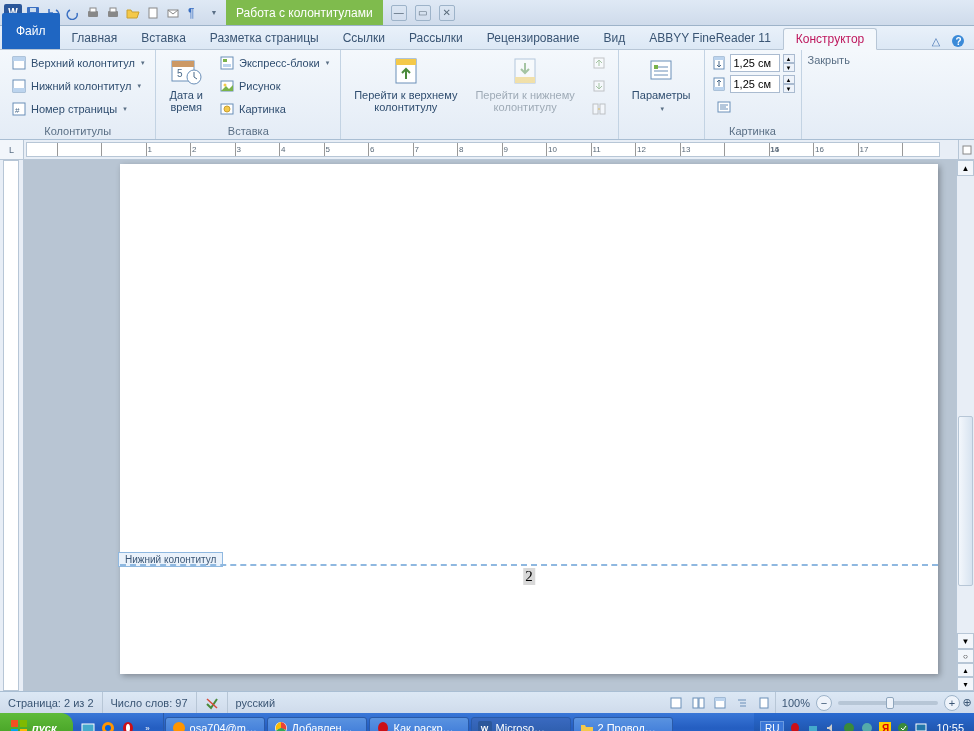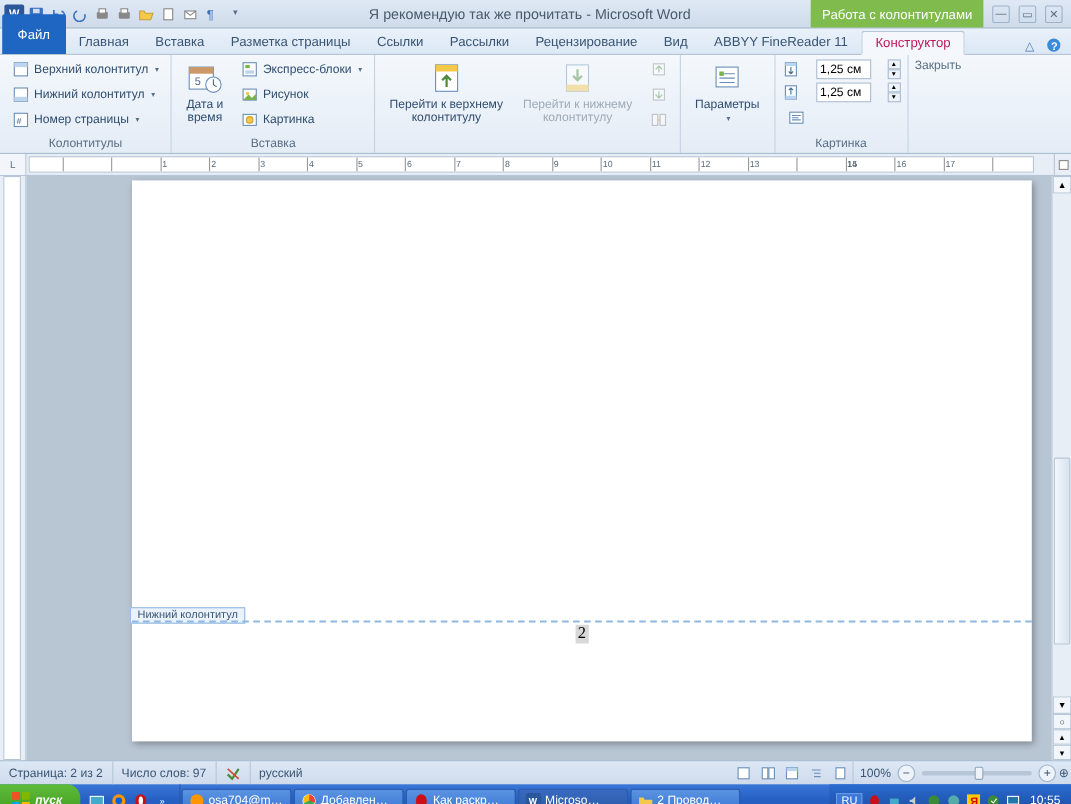--- a/index.html
+++ b/index.html
@@ -29,21 +29,21 @@
 .group-body { display: flex; gap: 4px; flex: 1; align-items: flex-start; }
 .group-label { text-align: center; font-size: 11px; color: #5a6f85; padding: 2px 0; position: relative; }
 .vstack { display: flex; flex-direction: column; gap: 1px; }
 .small-btn { display: flex; align-items: center; gap: 4px; padding: 1px 4px; color: #2f4d6f; cursor: pointer; border: 1px solid transparent; border-radius: 2px; white-space: nowrap; font-size: 11px; height: 22px; }
 .small-icon { width: 16px; height: 16px; display: inline-flex; align-items: center; justify-content: center; flex-shrink: 0; }
 .big-btn { display: flex; flex-direction: column; align-items: center; justify-content: flex-start; padding: 2px 6px; color: #2f4d6f; cursor: pointer; border: 1px solid transparent; border-radius: 3px; text-align: center; min-width: 46px; }
 .big-icon { width: 32px; height: 32px; display:flex; align-items:center; justify-content:center; margin-bottom: 2px; }
 .big-label { font-size: 11px; line-height: 12px; }
 .disabled { color: #9eaab6 !important; }
 .dd { font-size: 7px; margin-left: 2px; color: #5a6f85; }
-.spin { display: flex; align-items: center; gap: 15px; }
+.spin { display: flex; align-items: center; gap: 3px; }
 .spin input { width: 50px; height: 18px; font-size: 11px; border: 1px solid #aabbd0; padding: 0 3px; background: #fff; }
 .spin-btns { display: flex; flex-direction: column; }
 .spin-btns div { width: 12px; height: 9px; border: 1px solid #aabbd0; background: #eef3fa; font-size: 6px; display:flex; align-items:center; justify-content:center; cursor:pointer; }
 
 
 .ruler-row { height: 20px; background: #e8eef6; border-bottom: 1px solid #b7c6d6; display:flex; }
 .ruler-corner { width: 24px; border-right: 1px solid #b7c6d6; display:flex; align-items:center; justify-content:center; font-size:9px; color:#5a6f85; background:#f2f6fb; }
 .hruler { flex:1; position:relative; background:#fff; margin:2px 18px 2px 2px; border:1px solid #b7c6d6; font-size:8px; color:#5a6a7a; overflow:hidden; }
 .hruler .tick { position:absolute; top:0; height:100%; border-left:1px solid #999; }
 .hruler .num { position:absolute; top:2px; }
@@ -140,21 +140,20 @@
       </div>
     <div class="qat-btn">
         <svg width="14" height="14">
           <text x="2" y="11" font-size="12" fill="#3a6fc2">¶</text>
         </svg>
       </div>
     <div class="qat-btn">
         <span class="dd">▼</span>
       </div>
   </div>
-  <div class="doc-title">Я рекомендую так же прочитать - Microsoft Word</div>
   <div class="contextual">Работа с колонтитулами</div>
   <div class="win-controls">
     <div class="win-btn">—</div>
     <div class="win-btn">▭</div>
     <div class="win-btn">✕</div>
   </div>
 </div>
 
 <div class="tabs-row">
   <div class="file-tab">Файл</div>

